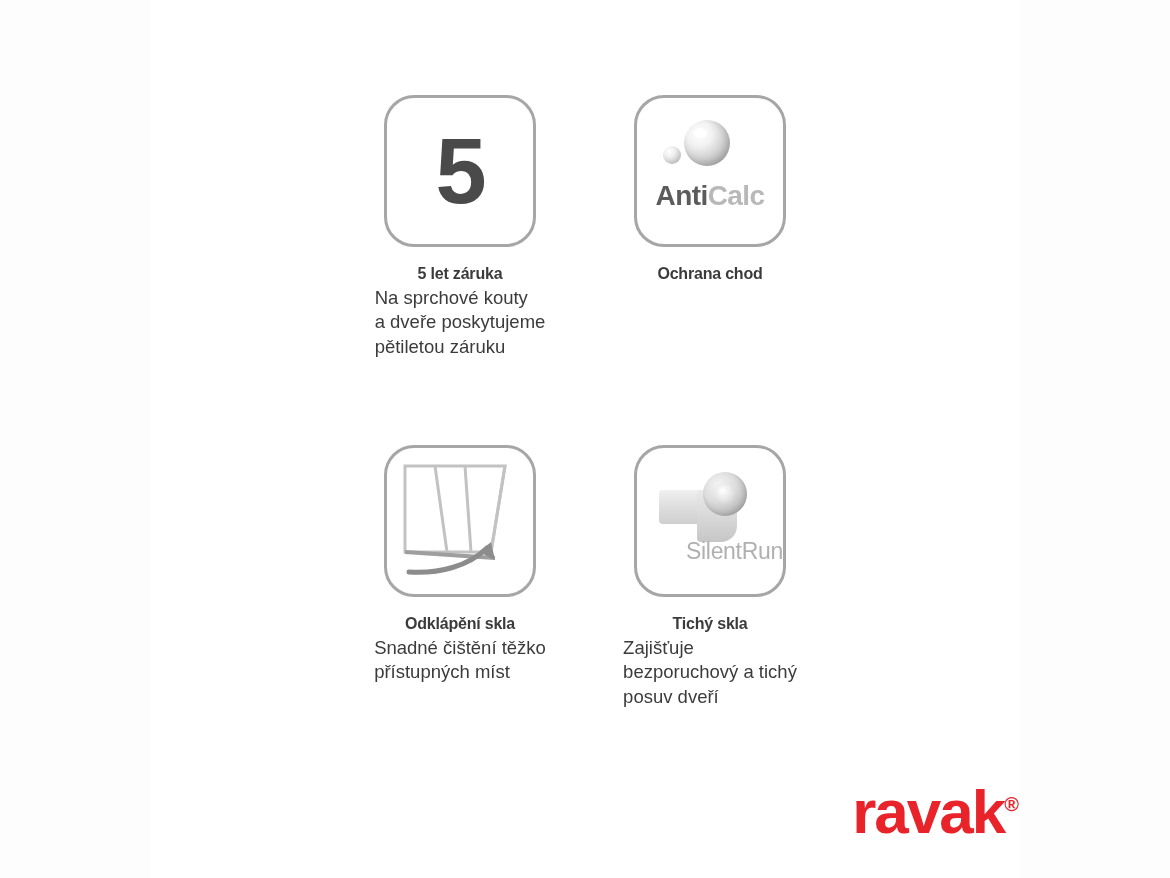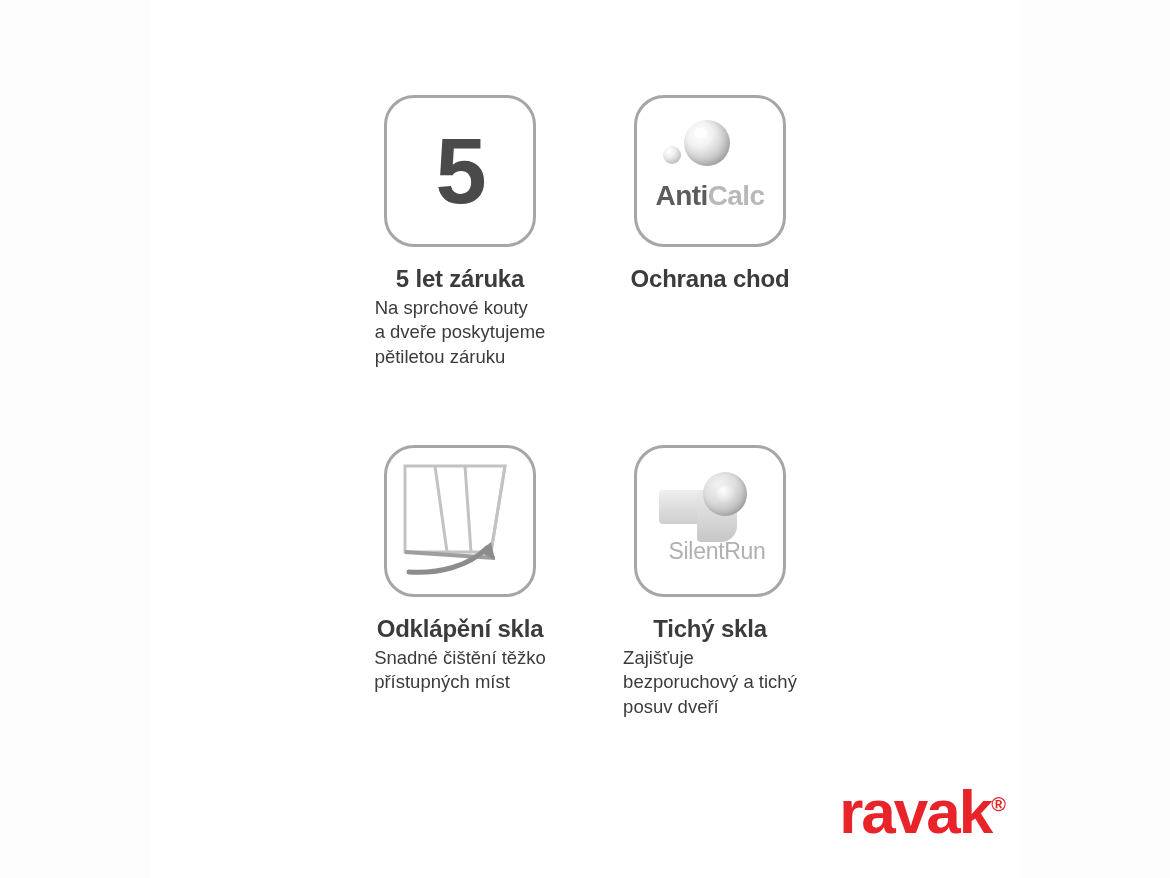--- a/index.html
+++ b/index.html
@@ -64,21 +64,21 @@
     display: flex;
     align-items: center;
     justify-content: center;
     position: relative;
     background: #ffffff;
     overflow: hidden;
   }
 
   .feature-title {
     margin-top: 18px;
-    font-size: 24px;
+    font-size: 16px;
     font-weight: bold;
     color: #3b3b3b;
     text-align: center;
     letter-spacing: -0.2px;
   }
 
   .feature-desc {
     margin-top: 3px;
     font-size: 18.5px;
     line-height: 1.32;
@@ -190,31 +190,31 @@
     width: 22px;
     height: 22px;
     border-radius: 50%;
     background: radial-gradient(circle at 40% 35%, #ffffff 0%, #e4e4e4 50%, #c0c0c0 100%);
   }
   .silent-text {
     position: absolute;
     left: 0;
     right: 0;
     top: 90px;
-    text-align: center;
+    text-align: right;
     font-size: 23px;
     color: #b0b0b0;
     letter-spacing: -0.3px;
     margin-left: 14px;
   }
 
   
   .logo {
     position: absolute;
-    right: 164px;
+    right: 151px;
     bottom: 35px;
     font-size: 62px;
     font-weight: bold;
     color: #e8232a;
     letter-spacing: -2px;
     line-height: 1;
     font-family: "Liberation Sans", sans-serif;
   }
   .logo .reg {
     font-size: 20px;

